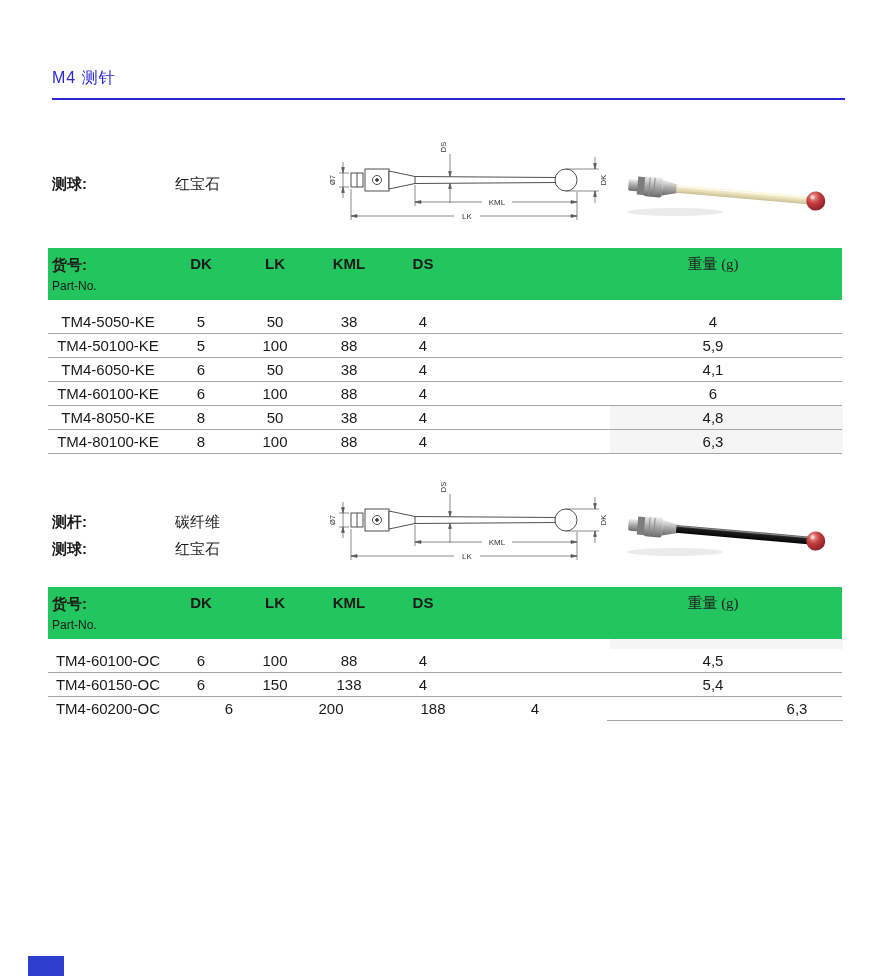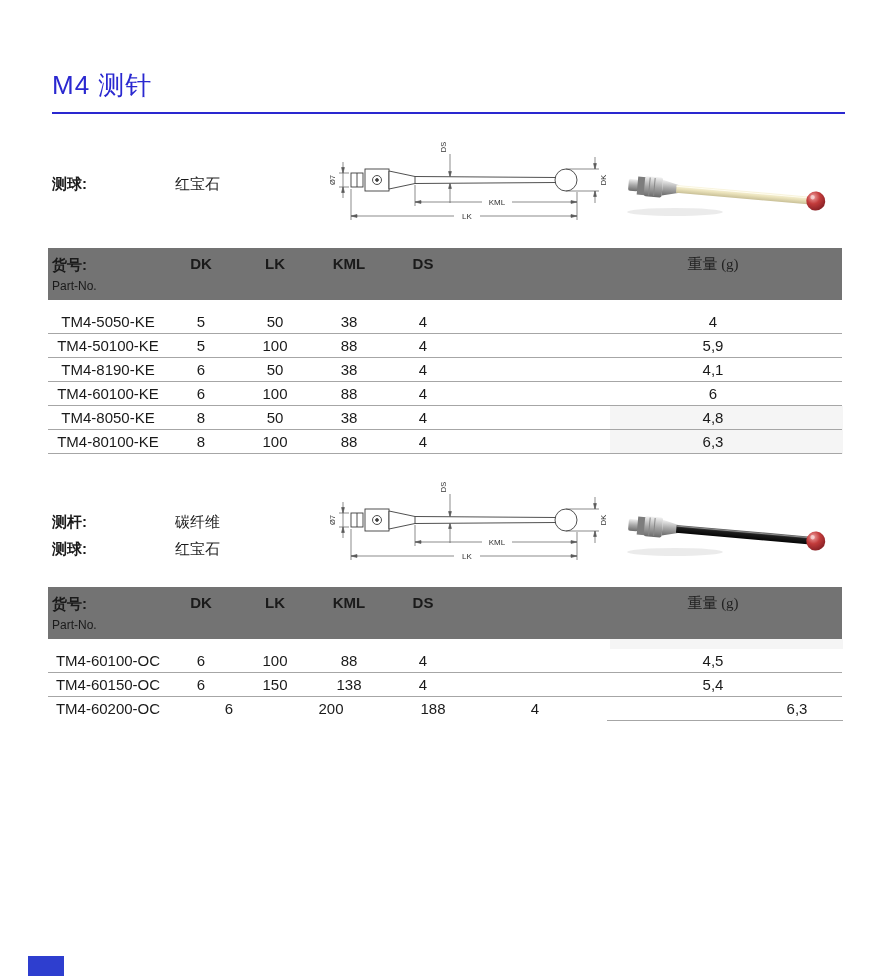--- a/index.html
+++ b/index.html
@@ -1,28 +1,28 @@
 <!DOCTYPE html>
 <html><head>
 <meta charset="utf-8">
 <style>
   html,body{margin:0;padding:0;background:#fff;}
   .page{position:relative;width:882px;height:977px;background:#fff;overflow:hidden;
         font-family:"Liberation Sans",sans-serif;color:#1a1a1a;}
   .page-title{position:absolute;left:52px;top:68px;width:793px;margin:0;
-        font-size:26px;font-weight:500;letter-spacing:1px;color:#2a28d0;
+        font-size:16px;font-weight:500;letter-spacing:1px;color:#2a28d0;
         border-bottom:2px solid #2a28d0;padding-bottom:9px;}
   .specs{position:absolute;left:52px;font-size:15px;}
   .specs .line{height:27px;line-height:27px;}
   .specs .lbl{display:inline-block;width:123px;font-weight:bold;}
   .drawing{position:absolute;left:315px;width:303px;height:88px;}
   .photo{position:absolute;left:620px;width:230px;height:90px;}
   .tbl{position:absolute;left:48px;width:794px;}
   .grid{display:grid;grid-template-columns:116px 74px 74px 74px 74px 124px 1fr;}
-  .t-head{background:#737373;padding:5px 0 4px 0;position:relative;z-index:1;}
+  .t-head{background:#22c55e;padding:5px 0 4px 0;position:relative;z-index:1;}
   .t-head .c{font-weight:bold;font-size:15px;text-align:center;line-height:22px;}
   .t-head .part{padding-left:4px;text-align:left;}
   .t-head .part .l1{font-weight:bold;font-size:15px;line-height:23px;}
   .t-head .part .l2{font-weight:normal;font-size:12px;line-height:20px;}
   .t-head .wt{font-family:"Liberation Serif",serif;font-weight:normal;
         font-size:15px;text-align:center;line-height:22px;color:#222;}
   .rows{margin-top:10px;position:relative;z-index:1;}
   .t-row{height:23px;line-height:23px;border-bottom:1px solid #a6a6a6;font-size:15px;}
   .t-row .c{text-align:center;}
   .t-row .part{text-align:center;padding-left:4px;}
@@ -158,21 +158,21 @@
       <div class="t-row grid">
         <div class="part">TM4-50100-KE</div>
         <div class="c">5</div>
         <div class="c">100</div>
         <div class="c">88</div>
         <div class="c">4</div>
         <div></div>
         <div class="c">5,9</div>
       </div>
       <div class="t-row grid">
-        <div class="part">TM4-8190-KE</div>
+        <div class="part">TM4-6050-KE</div>
         <div class="c">6</div>
         <div class="c">50</div>
         <div class="c">38</div>
         <div class="c">4</div>
         <div></div>
         <div class="c">4,1</div>
       </div>
       <div class="t-row grid">
         <div class="part">TM4-60100-KE</div>
         <div class="c">6</div>

